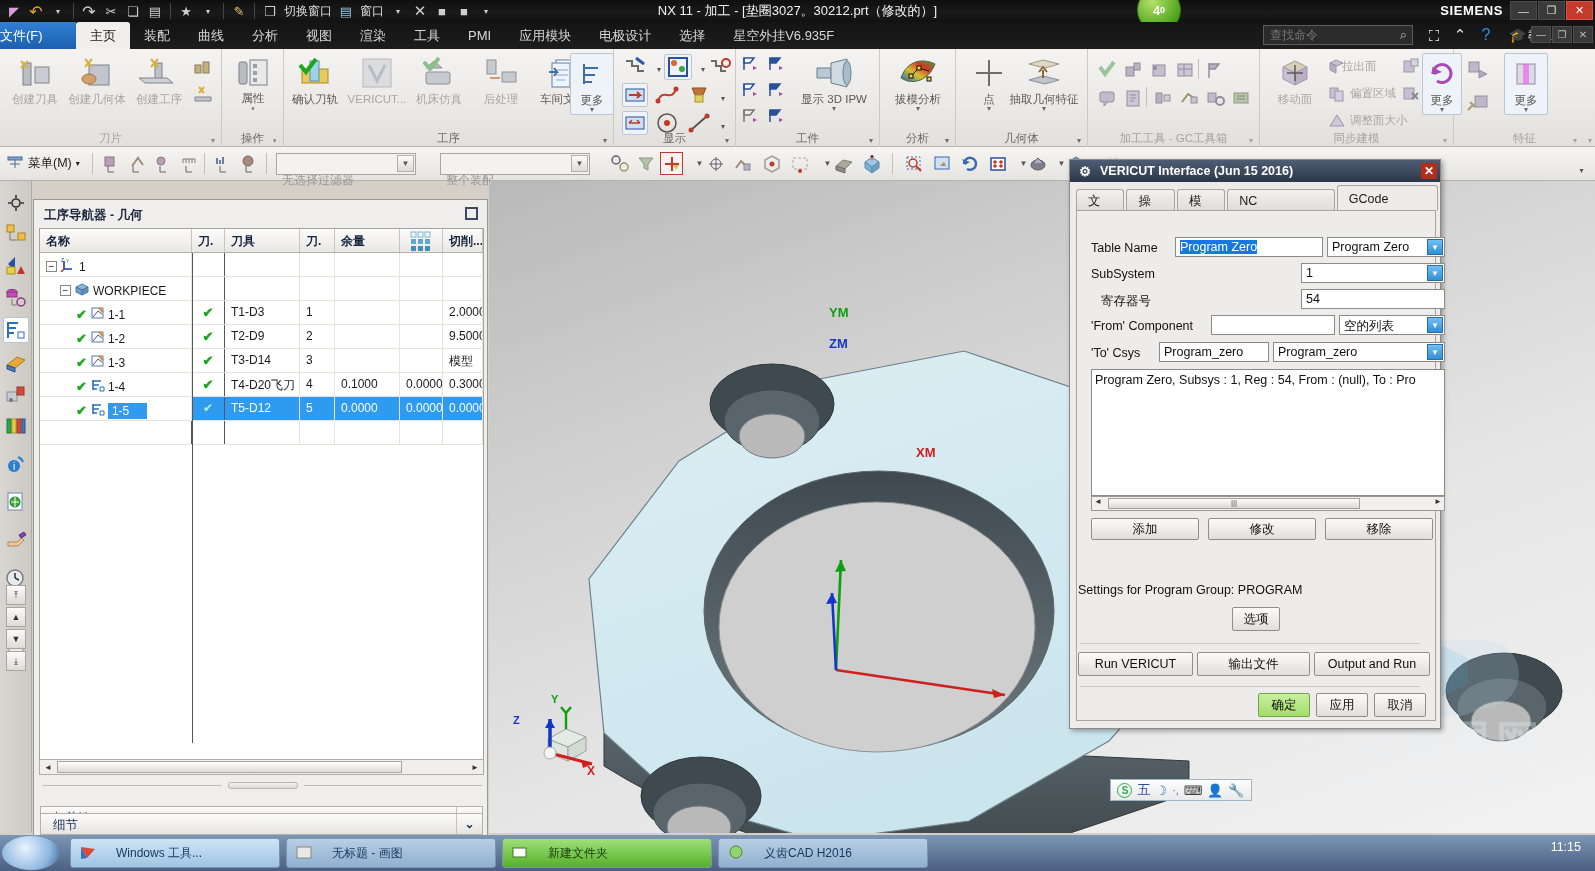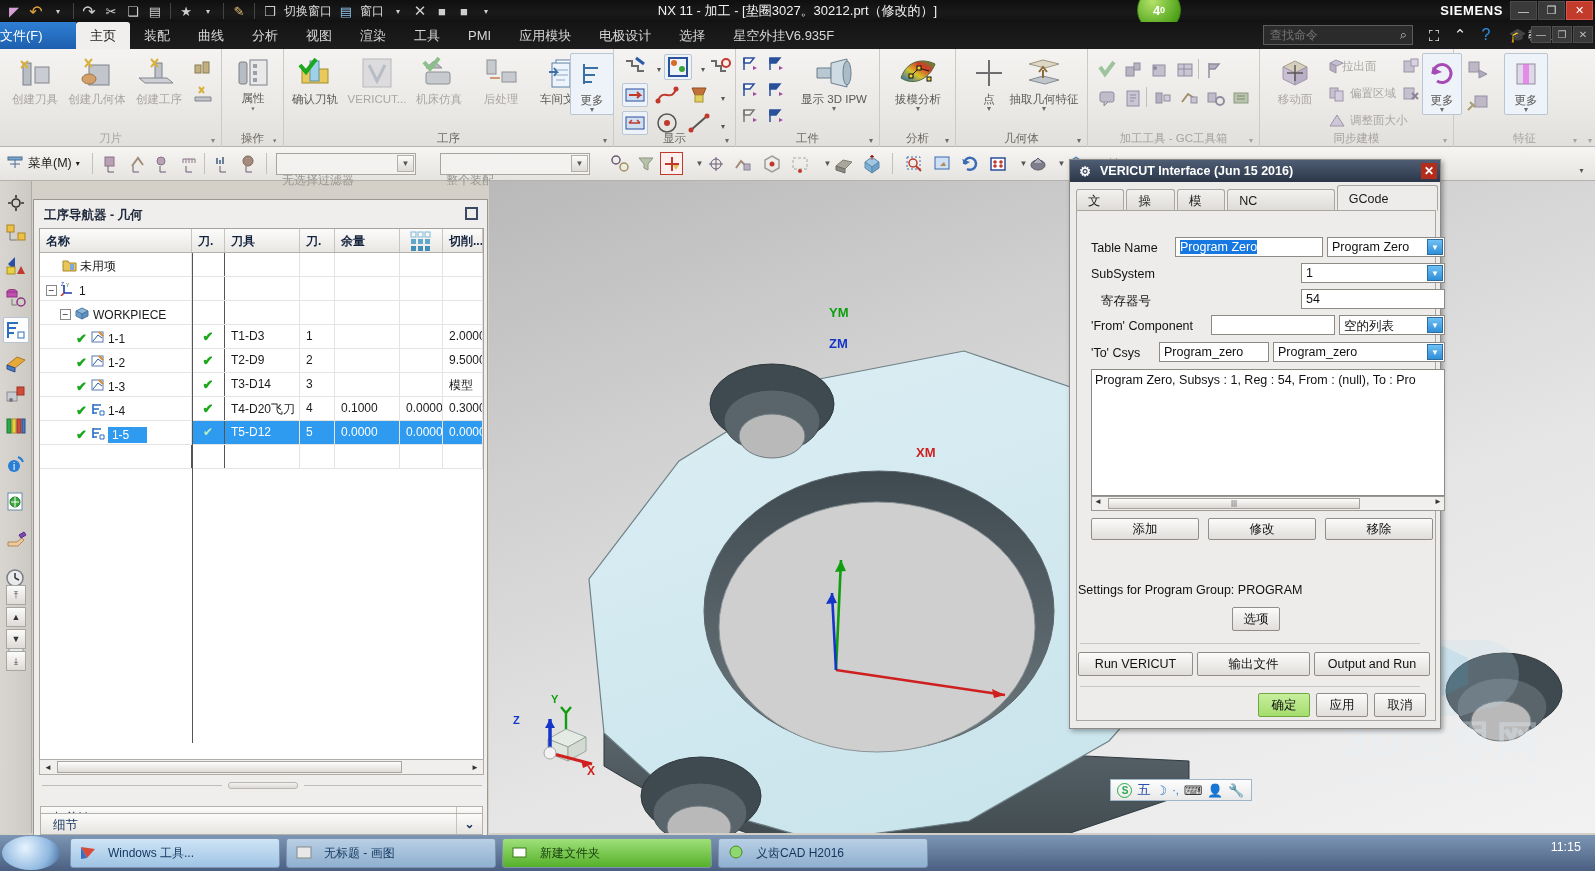--- a/index.html
+++ b/index.html
@@ -172,21 +172,21 @@
     background:linear-gradient(180deg,#fdfdfd,#dcd9d4); border:1px solid #a4a19c; }
   .btn{ position:absolute; background:linear-gradient(180deg,#fbfbfa,#e1dedb);
     border:1px solid #918e89; border-radius:2px; font-size:12.5px; color:#111;
     display:flex; align-items:center; justify-content:center; }
   .btn.green{ background:linear-gradient(180deg,#c8ee9e,#a4dd6c); border-color:#6fa83f; }
   .dsep{ position:absolute; left:10px; width:340px; height:1px; background:#c9c6c1; }
   .settxt{ position:absolute; left:8px; font-size:12.5px; color:#111; }
   .taskbar{ position:absolute; left:0; bottom:0; width:1595px; height:36px;
     background:linear-gradient(180deg,#6d87a8 0%,#4a6party 0%,#45587a 100%); }
   .tbbtn{ position:absolute; top:3px; height:30px; border:1px solid #7d93ae;
-    border-radius:3px; display:flex; align-items:center; gap:11px; padding:0 8px;
+    border-radius:3px; display:flex; align-items:center; gap:19px; padding:0 8px;
     font-size:12px; color:#fff; overflow:hidden; }
   .clockt{ position:absolute; right:14px; top:5px; color:#fff; font-size:12.5px; text-align:center; }
 </style>
 </head>
 <body>
 
 <div class="titlebar">
   <div class="qat">
     <span class="qicon" style="color:#d8a0d8">◤</span>
     <span class="qicon" style="color:#e3a33a;font-size:16px">↶</span>
@@ -1006,35 +1006,20 @@
             <rect x="16" y="9" width="5" height="5" fill="#5fa8cc"></rect>
             <rect x="2" y="16" width="5" height="5" fill="#3f8fb8"></rect>
             <rect x="9" y="16" width="5" height="5" fill="#3f8fb8"></rect>
             <rect x="16" y="16" width="5" height="5" fill="#3f8fb8"></rect>
           </svg>
       </div>
       <div class="th" style="width:40px">切削...</div>
     </div>
 
 
-    <div class="trow">
-      <div class="td" style="width:152px;display:flex;align-items:center;gap:3px;padding-left:22px">
-        <span><svg width="15" height="13">
-              <path d="M1 2 h5 l1 2 h7 v8 h-13 z" fill="#e8c45a" stroke="#a8872a"></path>
-              <rect x="8" y="5" width="4" height="6" fill="#7aa8d8"></rect>
-            </svg></span>
-        <span>未用项</span>
-      </div>
-      <div class="td vsep" style="width:33px"></div>
-      <div class="td" style="width:75px"></div>
-      <div class="td" style="width:35px"></div>
-      <div class="td" style="width:65px"></div>
-      <div class="td" style="width:43px"></div>
-      <div class="td" style="width:40px"></div>
-    </div>
 
     <div class="trow">
       <div class="td" style="width:152px;display:flex;align-items:center;gap:3px;padding-left:6px">
         <span style="font-size:10px;border:1px solid #888;width:11px;height:11px;line-height:9px;text-align:center;background:#fff">−</span>
         <span><svg width="16" height="14">
               <path d="M4 11 v-8 M4 11 h8" stroke="#1a3ab0" stroke-width="1.6"></path>
               <path d="M4 11 l-3 3" stroke="#c0392b" stroke-width="1.6"></path>
               <text x="6" y="5" font-size="5" fill="#2a7a2a">Y</text>
               <text x="1" y="4" font-size="5" fill="#1a3ab0">Z</text>
             </svg></span>

